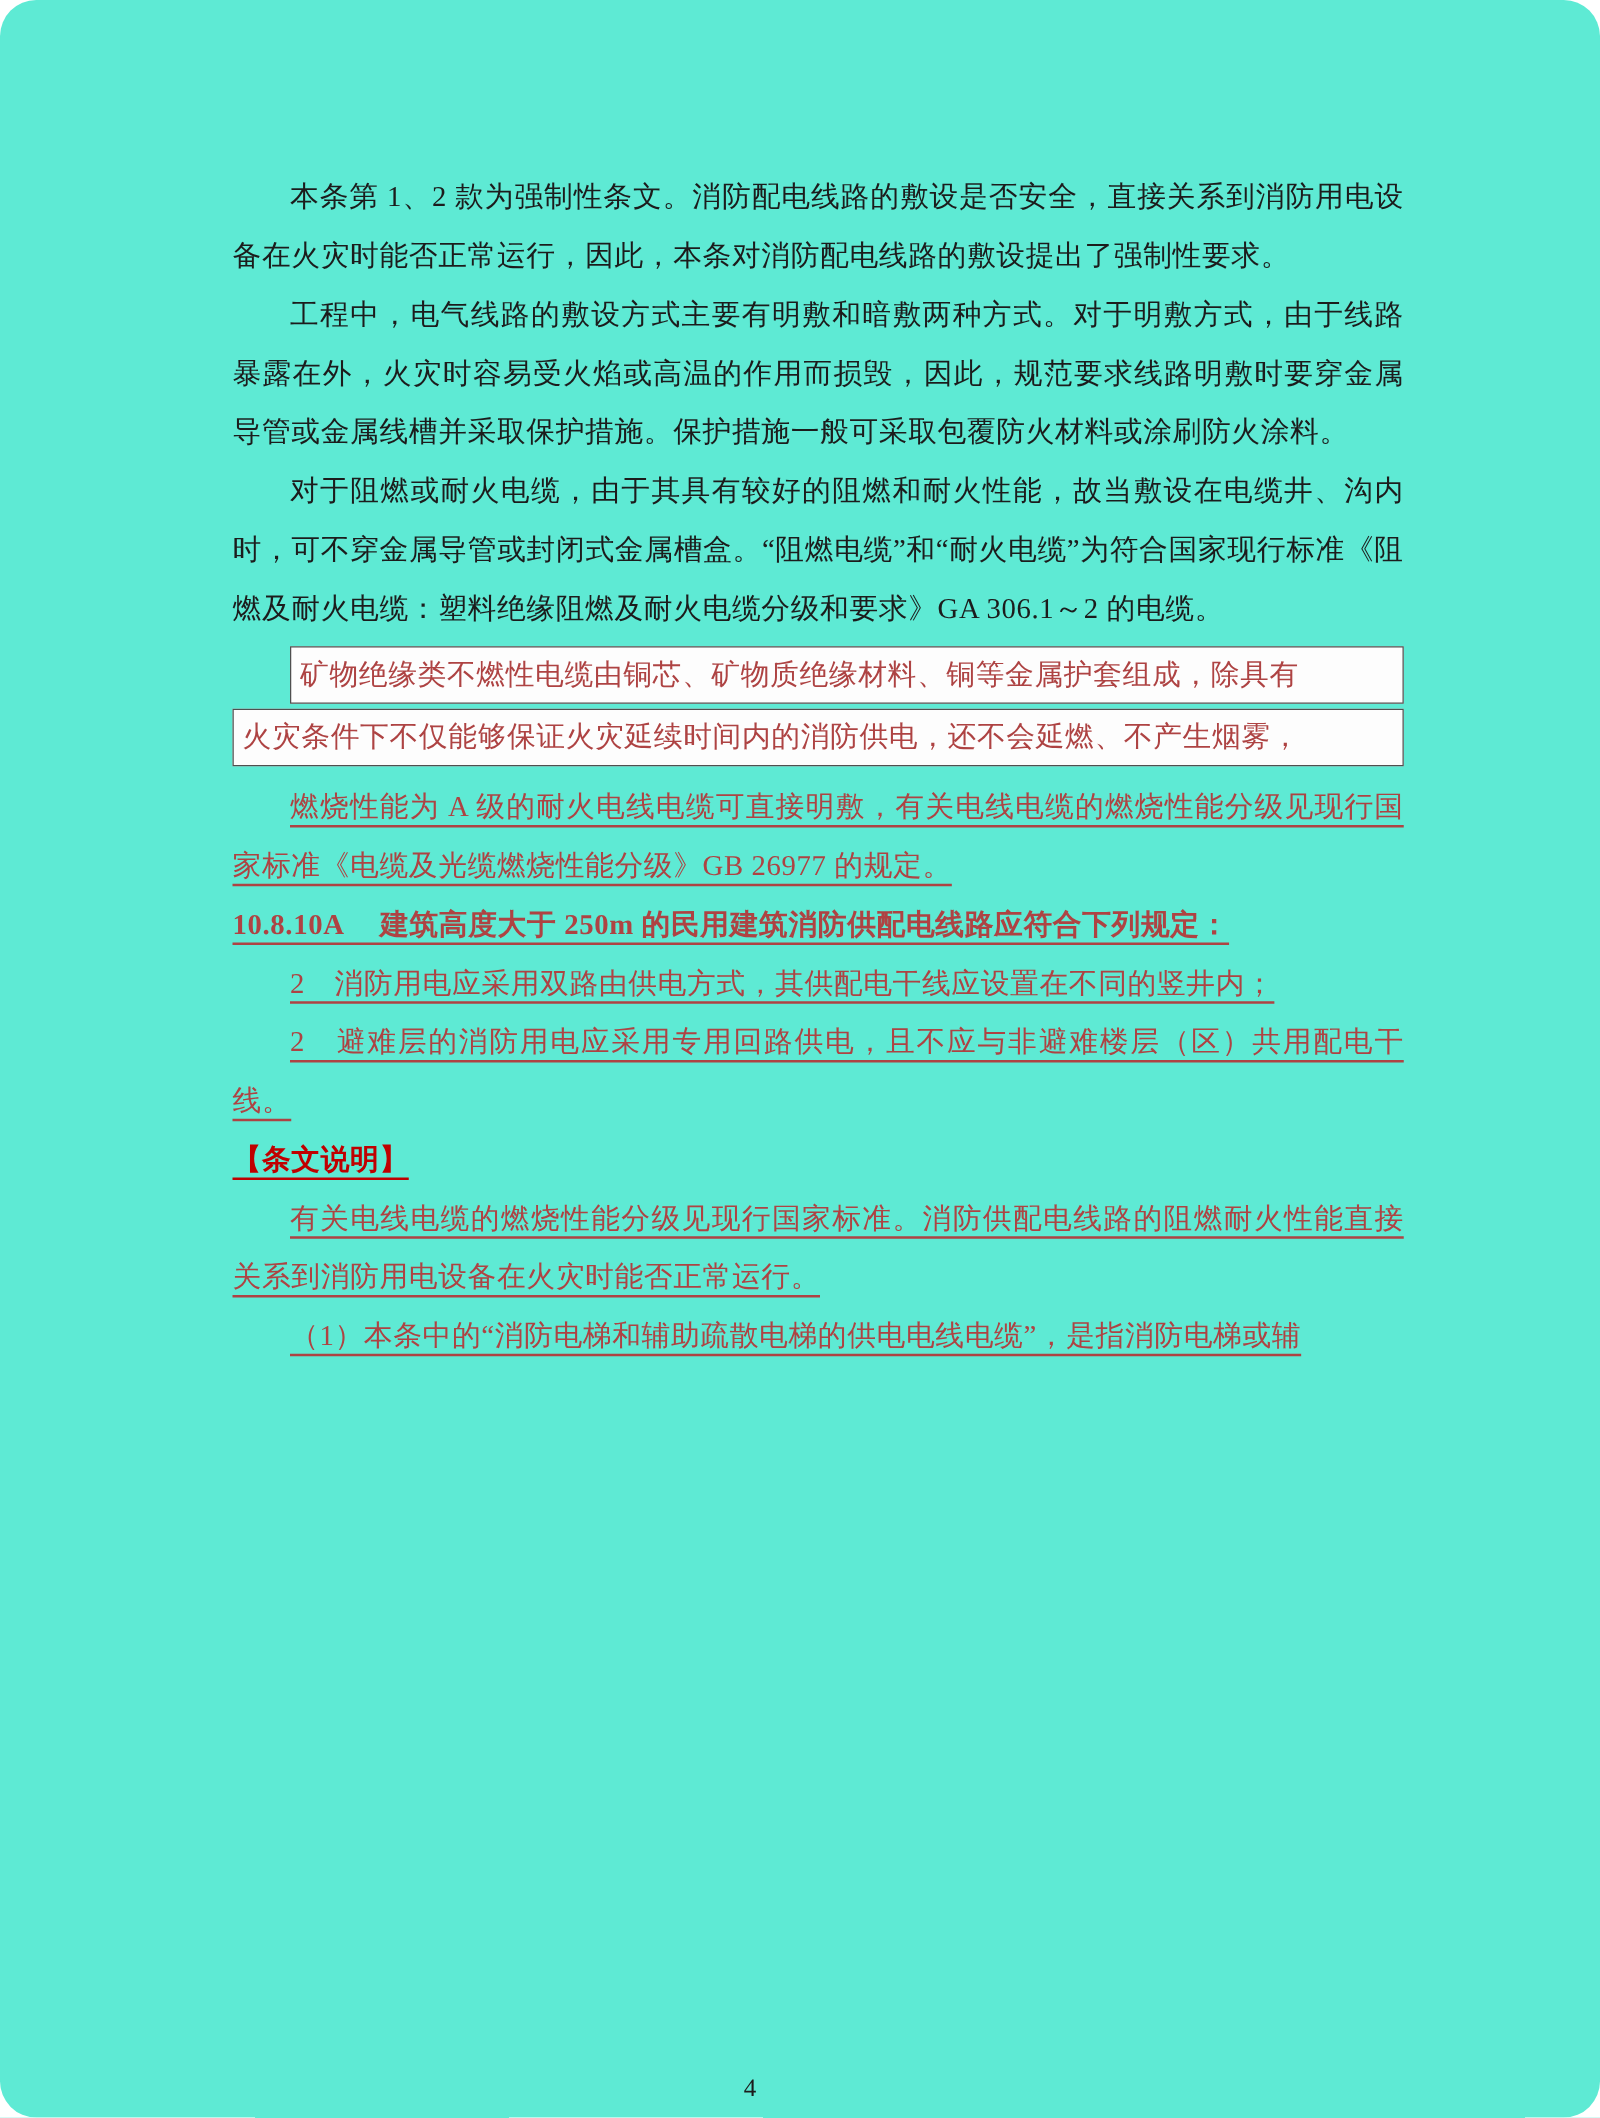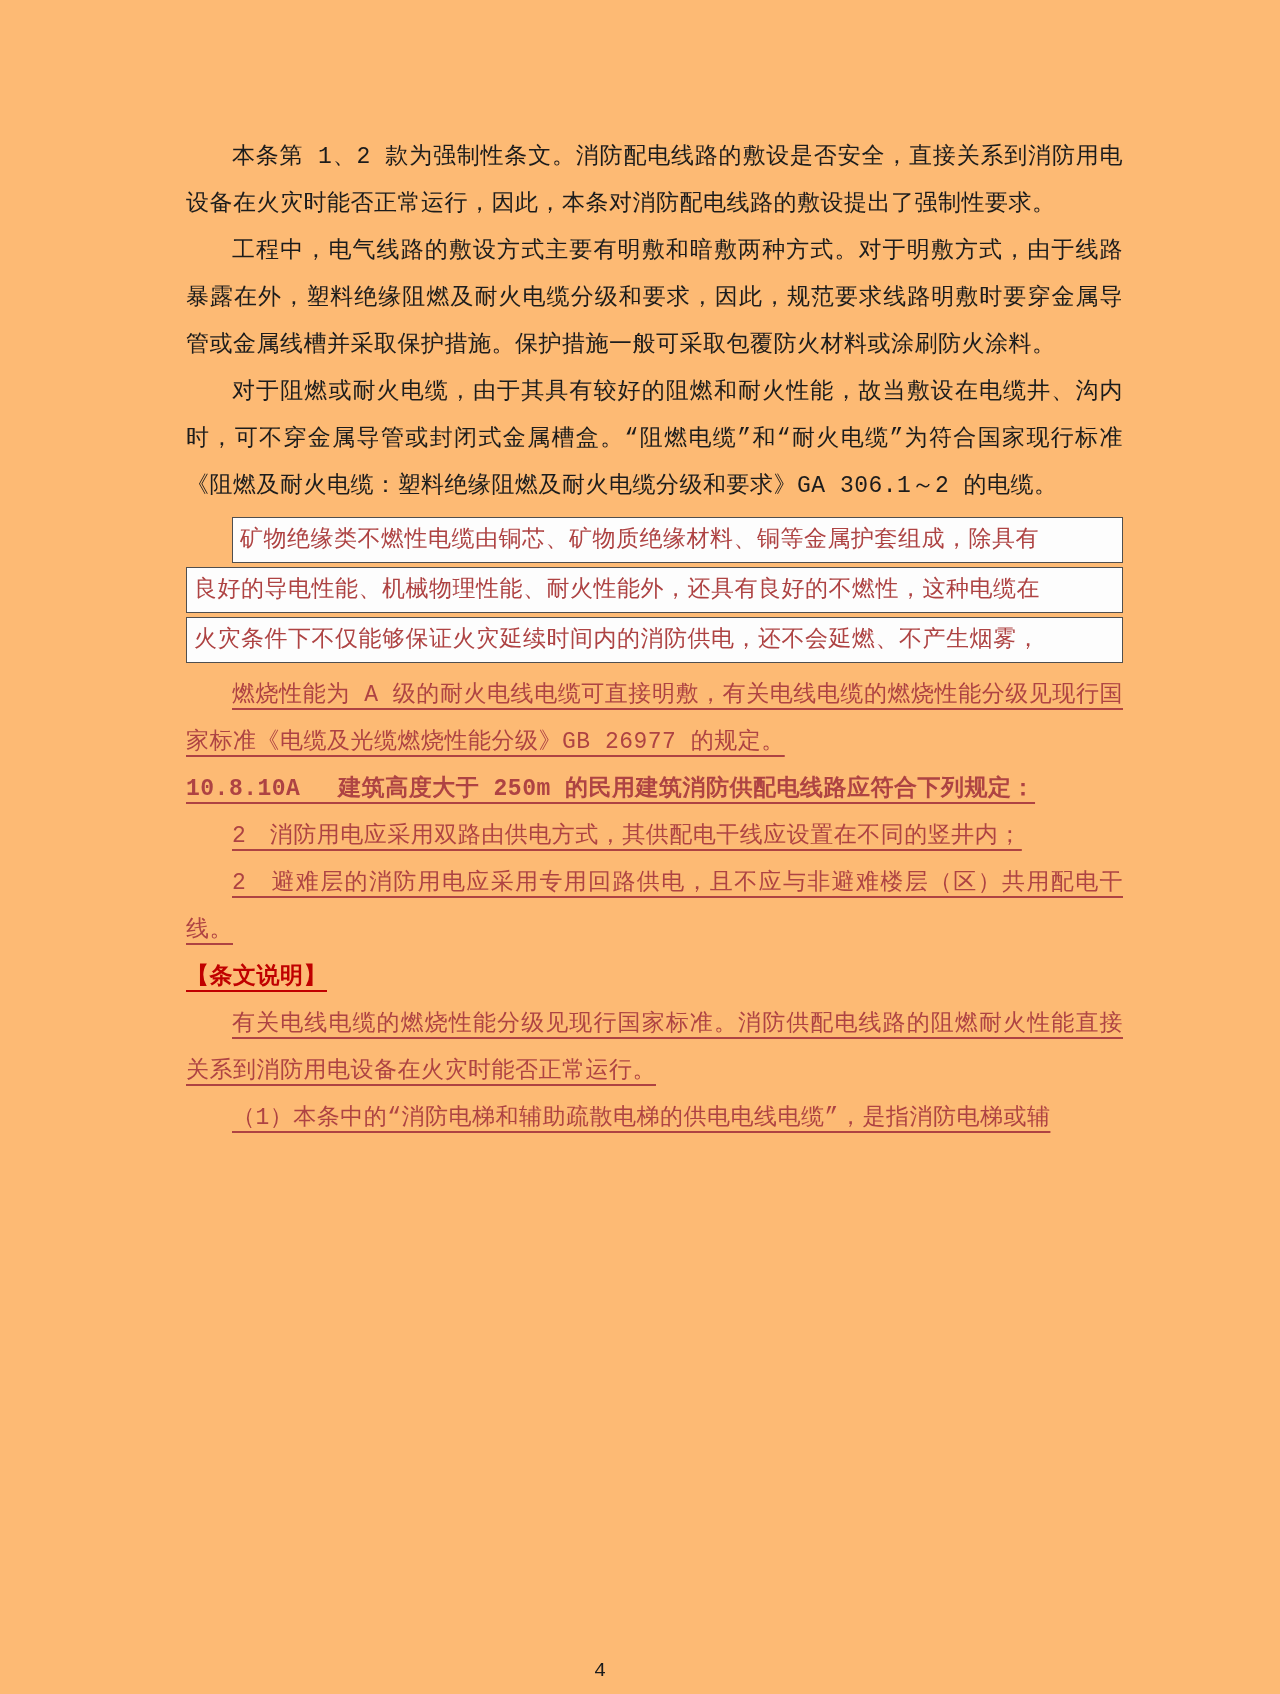--- a/index.html
+++ b/index.html
@@ -1,23 +1,24 @@
 <!DOCTYPE html>
 <html><head>
 <meta charset="utf-8">
 <style>
   html, body { margin: 0; padding: 0; background: #ffffff; }
   .page {
     position: relative;
     width: 1280px;
     height: 1694px;
-    background: #fdba74;
+    background: #5eead4;
     overflow: hidden;
-    font-family: Liberation Mono, monospace;
+    font-family: Liberation Serif, serif;
     color: #1c1c1c;
+    border-radius: 29px;
   }
   .content {
     position: absolute;
     left: 186px;
     top: 134px;
     width: 937px;
     font-size: 23px;
     line-height: 47px;
     text-align: justify;
     letter-spacing: 0.5px;
@@ -57,26 +58,25 @@
     color: #1c1c1c;
   }
 </style>
 </head>
 <body>
 
 <div class="page">
   <div class="content">
 
     <p class="ind">本条第 1、2 款为强制性条文。消防配电线路的敷设是否安全，直接关系到消防用电设备在火灾时能否正常运行，因此，本条对消防配电线路的敷设提出了强制性要求。</p>
-    <p class="ind">工程中，电气线路的敷设方式主要有明敷和暗敷两种方式。对于明敷方式，由于线路暴露在外，塑料绝缘阻燃及耐火电缆分级和要求，因此，规范要求线路明敷时要穿金属导管或金属线槽并采取保护措施。保护措施一般可采取包覆防火材料或涂刷防火涂料。</p>
+    <p class="ind">工程中，电气线路的敷设方式主要有明敷和暗敷两种方式。对于明敷方式，由于线路暴露在外，火灾时容易受火焰或高温的作用而损毁，因此，规范要求线路明敷时要穿金属导管或金属线槽并采取保护措施。保护措施一般可采取包覆防火材料或涂刷防火涂料。</p>
     <p class="ind">对于阻燃或耐火电缆，由于其具有较好的阻燃和耐火性能，故当敷设在电缆井、沟内时，可不穿金属导管或封闭式金属槽盒。“阻燃电缆”和“耐火电缆”为符合国家现行标准《阻燃及耐火电缆：塑料绝缘阻燃及耐火电缆分级和要求》GA 306.1～2 的电缆。</p>
 
     <div class="boxgroup">
       <div class="box box-first">矿物绝缘类不燃性电缆由铜芯、矿物质绝缘材料、铜等金属护套组成，除具有</div>
-      <div class="box">良好的导电性能、机械物理性能、耐火性能外，还具有良好的不燃性，这种电缆在</div>
       <div class="box">火灾条件下不仅能够保证火灾延续时间内的消防供电，还不会延燃、不产生烟雾，</div>
     </div>
 
 
     <p class="ind red uline">燃烧性能为 A 级的耐火电线电缆可直接明敷，有关电线电缆的燃烧性能分级见现行国家标准《电缆及光缆燃烧性能分级》GB 26977 的规定。</p>
 
     <p class="red uline bold">10.8.10A　 建筑高度大于 250m 的民用建筑消防供配电线路应符合下列规定：</p>
 
     <p class="ind red uline">2　消防用电应采用双路由供电方式，其供配电干线应设置在不同的竖井内；</p>
     <p class="ind red uline">2　避难层的消防用电应采用专用回路供电，且不应与非避难楼层（区）共用配电干线。</p>

